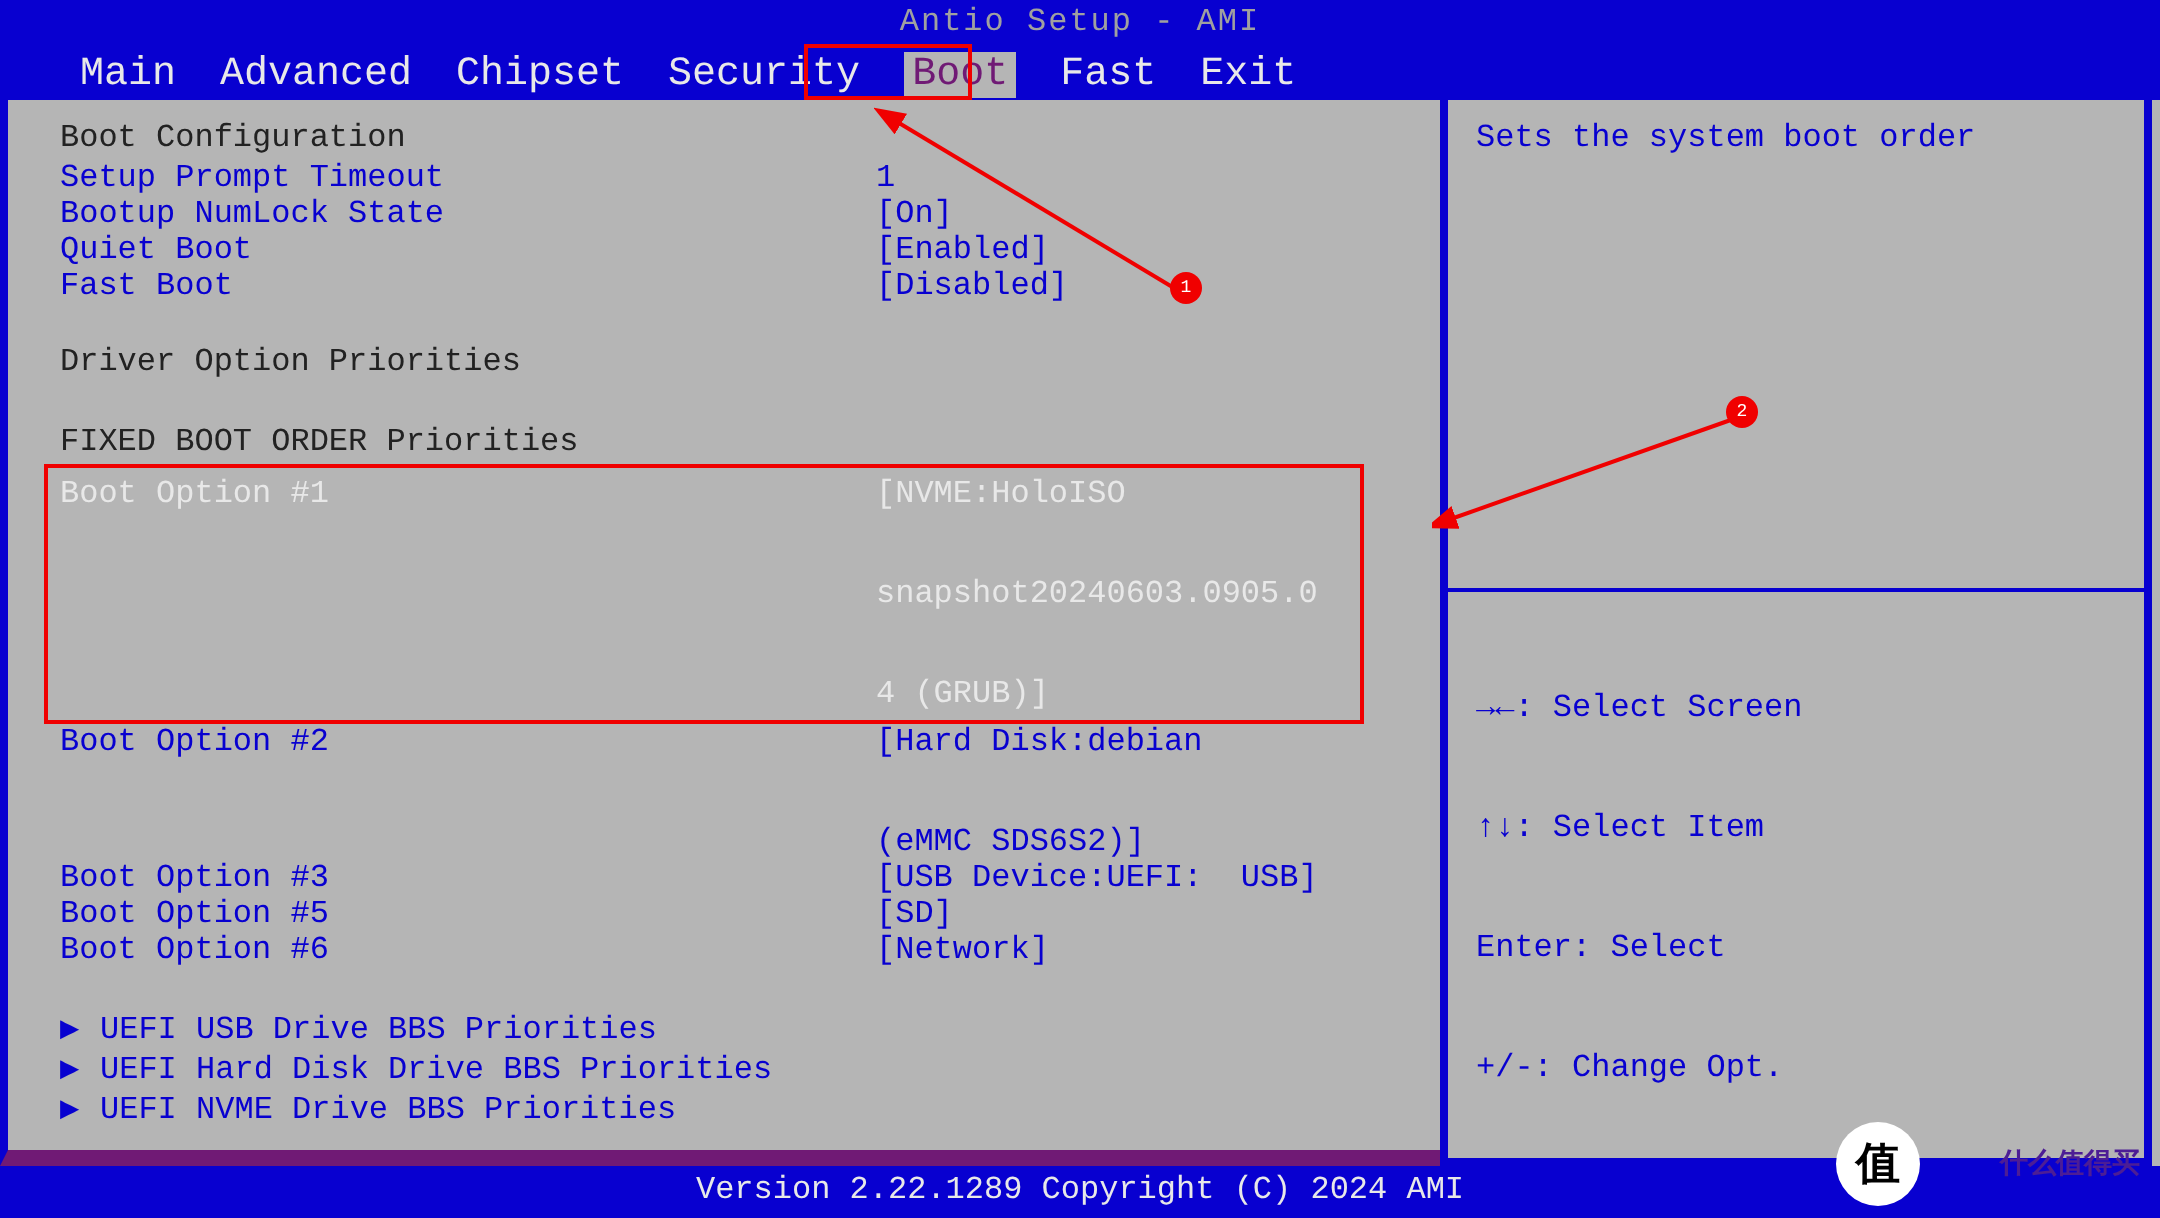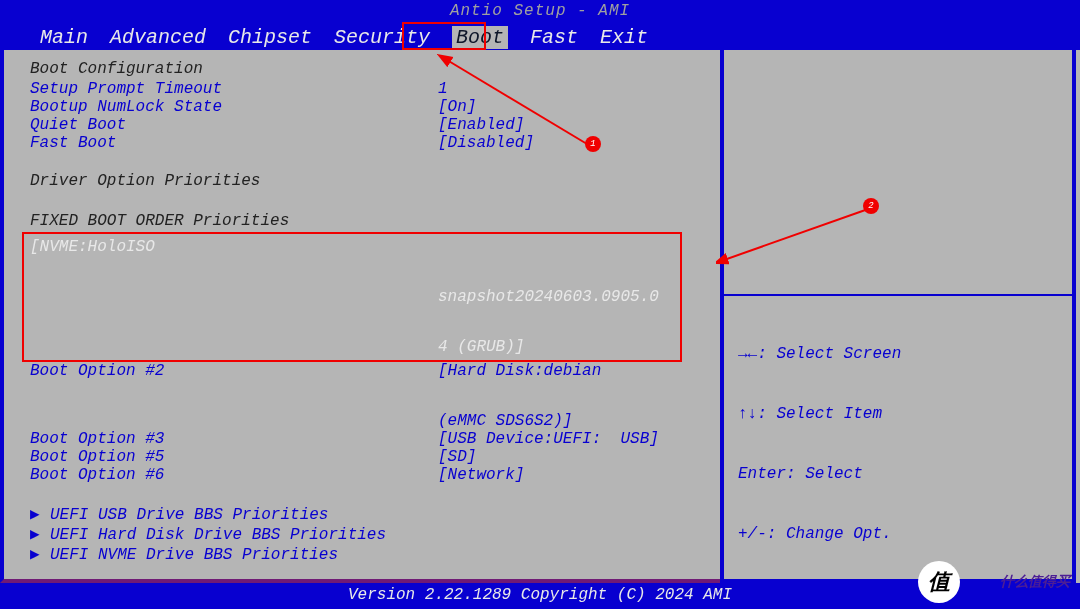--- a/index.html
+++ b/index.html
@@ -18,21 +18,20 @@
       overflow: hidden;
     }
 
     .bios-container {
       position: absolute;
       top: 0;
       left: 0;
       width: 1080px;
       height: 609px;
       background: #b5b5b5;
-      font-style: italic;
     }
 
     .title-bar {
       background: #0800d0;
       color: #a0a0a0;
       text-align: center;
       height: 24px;
       line-height: 22px;
       font-size: 16px;
       letter-spacing: 1px;
@@ -61,32 +60,32 @@
       width: 84px;
       height: 28px;
       border: 2px solid #f00000;
     }
 
     .menu-boot {
       color: #b5b5b5;
       background: #b5b5b5;
       padding: 0 4px;
     }
-    .menu-boot-txt { color: #0f172a; }
+    .menu-boot-txt { color: #701a75; }
 
     .main-area {
       display: flex;
       height: 533px;
     }
 
     .left-panel {
       width: 720px;
       background: #b5b5b5;
       border-left: 4px solid #0800d0;
-      border-bottom: 4px solid #701a75;
+      border-bottom: 8px solid #701a75;
       position: relative;
     }
 
     .right-panel {
       width: 356px;
       background: #b5b5b5;
       border-left: 4px solid #0800d0;
       border-right: 4px solid #0800d0;
       border-bottom: 4px solid #0800d0;
       padding: 10px 14px;
@@ -282,20 +281,21 @@
           <span class="option-label">Fast Boot</span>
           <span class="option-value">[Disabled]</span>
         </div>
         <div class="spacer"></div>
         <div class="section-header">Driver Option Priorities</div>
         <div class="spacer"></div>
         <div class="section-header">FIXED BOOT ORDER Priorities</div>
 
         <div class="highlight-box">
           <div class="option-row">
+            <span class="option-label">Boot Option #1</span>
             <span class="option-value">[NVME:HoloISO</span>
           </div>
           <div class="continuation">snapshot20240603.0905.0</div>
           <div class="continuation">4 (GRUB)]</div>
         </div>
 
         <div class="option-row">
           <span class="option-label">Boot Option #2</span>
           <span class="option-value">[Hard Disk:debian</span>
         </div>
@@ -314,20 +314,21 @@
           <span class="option-value">[Network]</span>
         </div>
         <div class="spacer"></div>
         <div class="bbs-row"><span class="bbs-arrow">▶</span><span>UEFI USB Drive BBS Priorities</span></div>
         <div class="bbs-row"><span class="bbs-arrow">▶</span><span>UEFI Hard Disk Drive BBS Priorities</span></div>
         <div class="bbs-row"><span class="bbs-arrow">▶</span><span>UEFI NVME Drive BBS Priorities</span></div>
       </div>
     </div>
 
     <div class="right-panel">
+      <div class="help-title">Sets the system boot order</div>
       <div class="help-divider"></div>
       <div class="help-section">
         <div>→←: Select Screen</div>
         <div>↑↓: Select Item</div>
         <div>Enter: Select</div>
         <div>+/-: Change Opt.</div>
         <div>F1: General Help</div>
         
         
         

